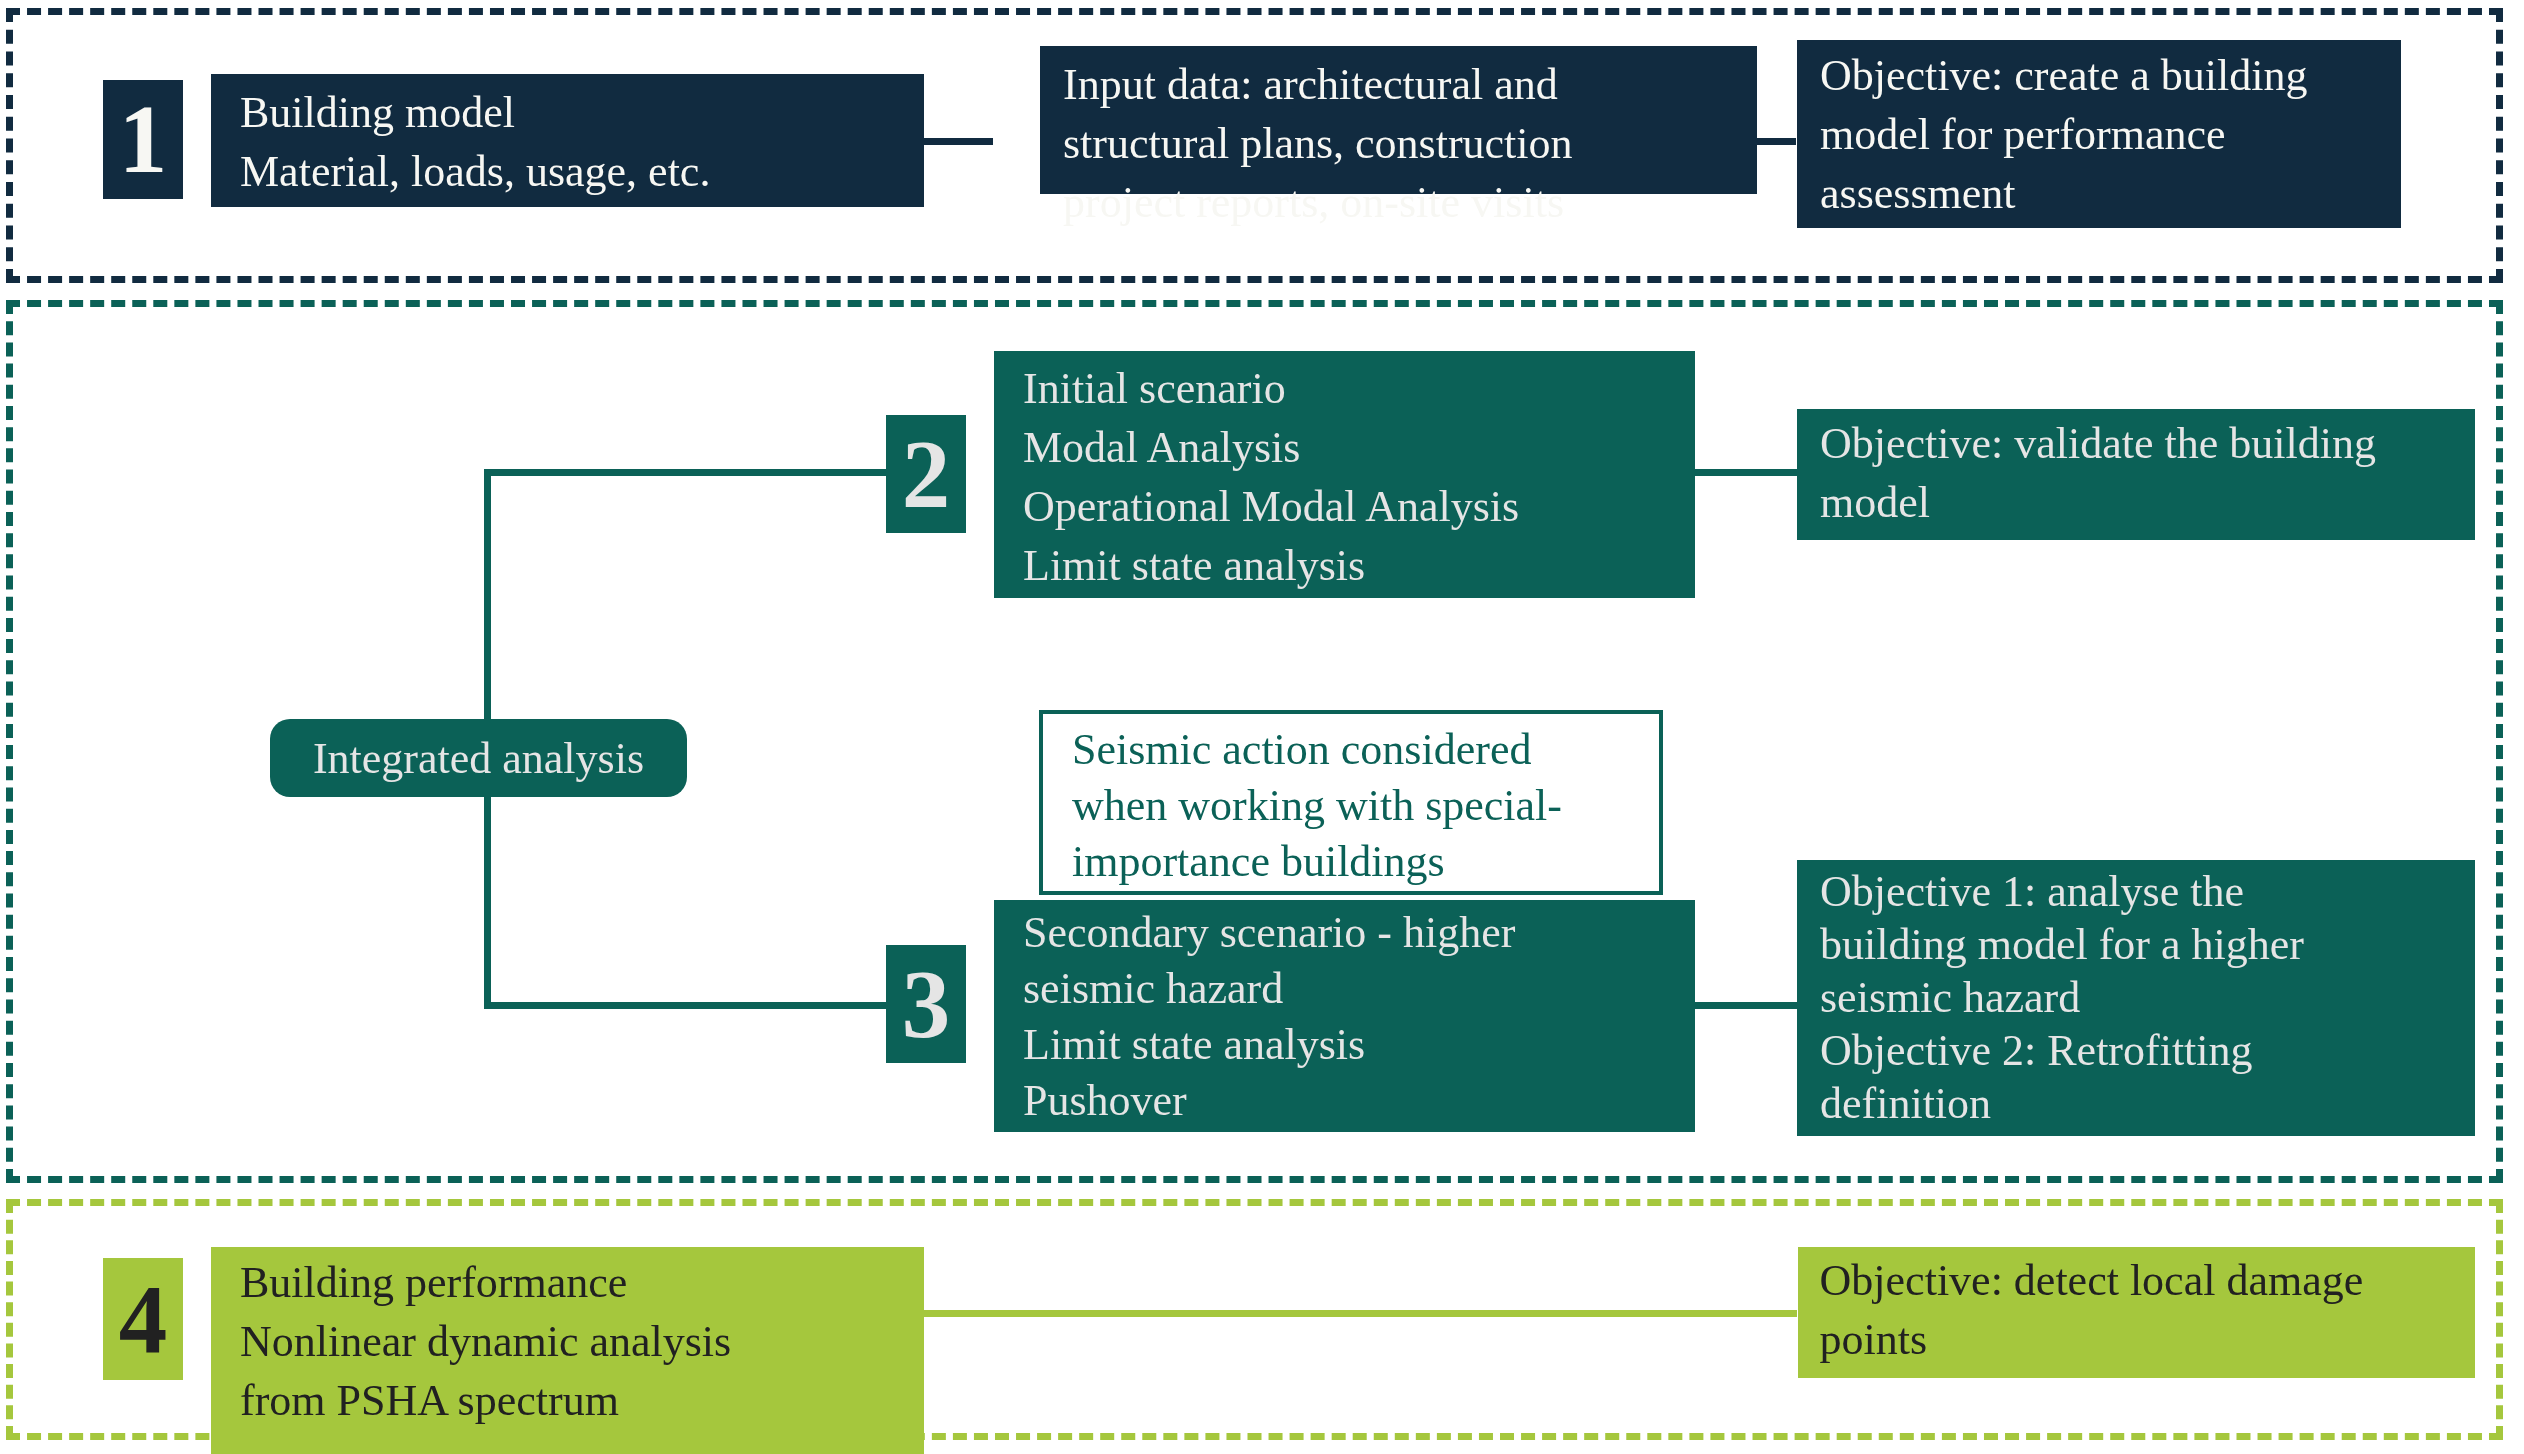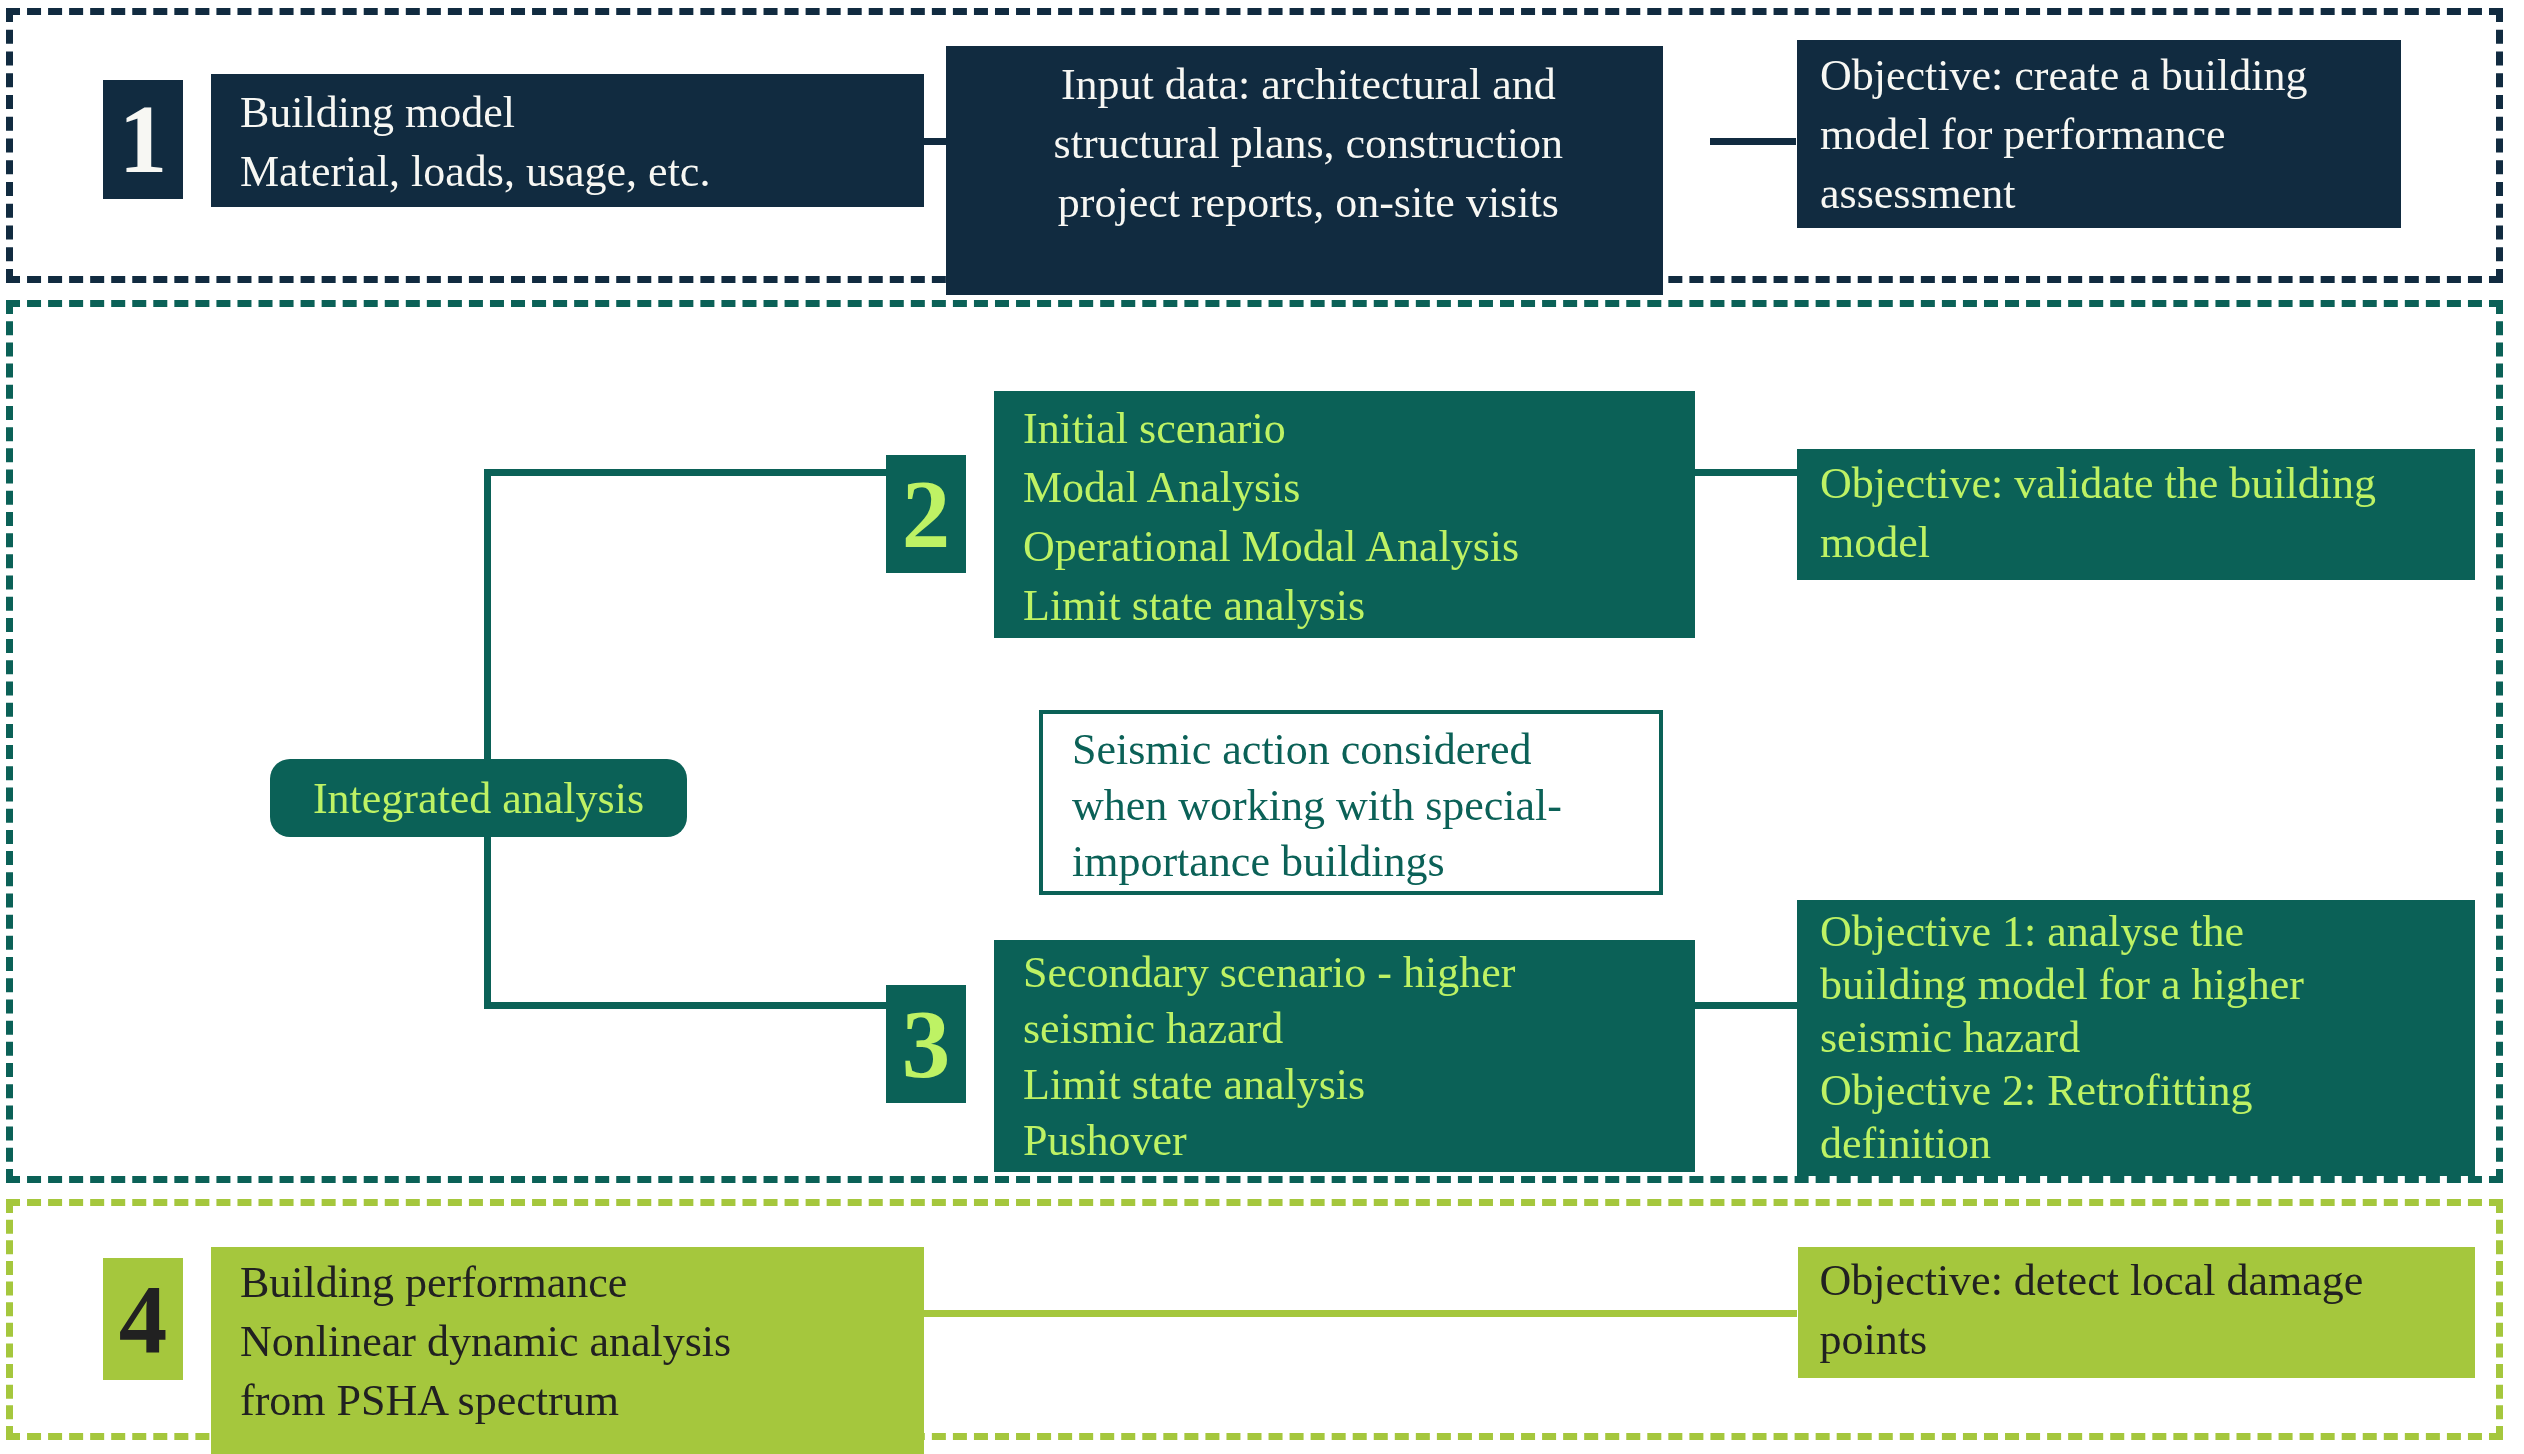--- a/index.html
+++ b/index.html
@@ -10,21 +10,21 @@
     height:1455px;
     background:#ffffff;
     font-family:"Liberation Serif","DejaVu Serif",serif;
     overflow:hidden;
   }
   .frame{position:absolute;border:7px dashed #112B40;background:transparent;}
   .frame.teal-b{border-color:#0B6157;}
   .frame.green-b{border-color:#A5C73D;}
   .box{position:absolute;}
   .navy{background:#112B40;color:#F7F7F3;}
-  .teal{background:#0B6157;color:#bef264;margin-top:40px;}
+  .teal{background:#0B6157;color:#e5e5e5;}
   .greenbg{background:#A5C73D;color:#212121;}
   .num{
     display:flex;align-items:center;justify-content:center;
     font-weight:bold;font-size:97px;
   }
   .txt{font-size:44px;line-height:59px;}
   .bold{font-weight:normal;}
   .conn{position:absolute;background:#112B40;}
   .conn.teal-c{background:#0B6157;}
   .conn.green-c{background:#A5C73D;}
@@ -45,21 +45,21 @@
 
   <div class="box navy num" style="left:103px;top:80px;width:80px;height:119px;">1</div>
 
   <div class="box navy txt" style="left:211px;top:74px;width:713px;height:133px;padding:8.5px 15.4px 0 29px;">
     <div class="bold">Building model</div>
     <div>Material, loads, usage, etc.</div>
   </div>
 
   <div class="conn" style="left:924px;top:138px;width:69px;height:7px;"></div>
 
-  <div class="box navy txt" style="left:946px;top:46px;width:717px;height:249px;padding:9.3px 15.4px 0 23px;text-align:center;">
+  <div class="box navy txt" style="left:1040px;top:46px;width:717px;height:148px;padding:9.3px 15.4px 0 23px;">
     <div>Input data: architectural and</div>
     <div>structural plans, construction</div>
     <div>project reports, on-site visits</div>
   </div>
 
   <div class="conn" style="left:1710px;top:138px;width:86px;height:7px;"></div>
 
   <div class="box navy txt" style="left:1797px;top:40px;width:604px;height:188px;padding:6.2px 15.4px 0 23px;">
     <div>Objective: create a building</div>
     <div>model for performance</div>

